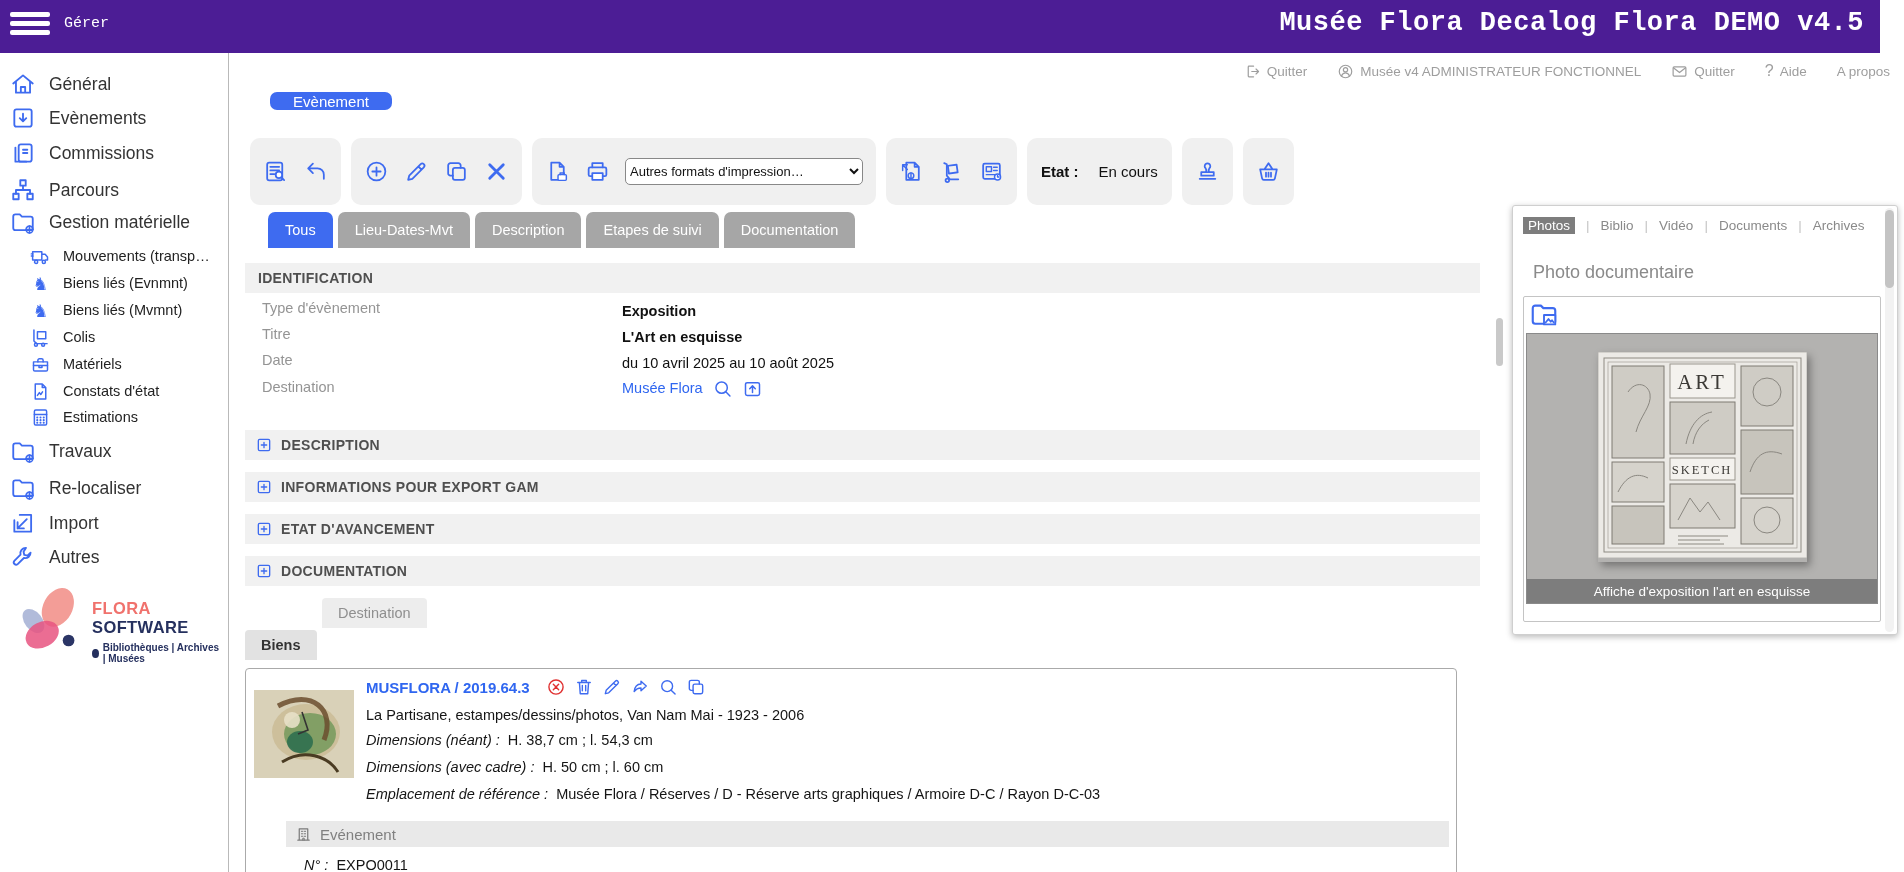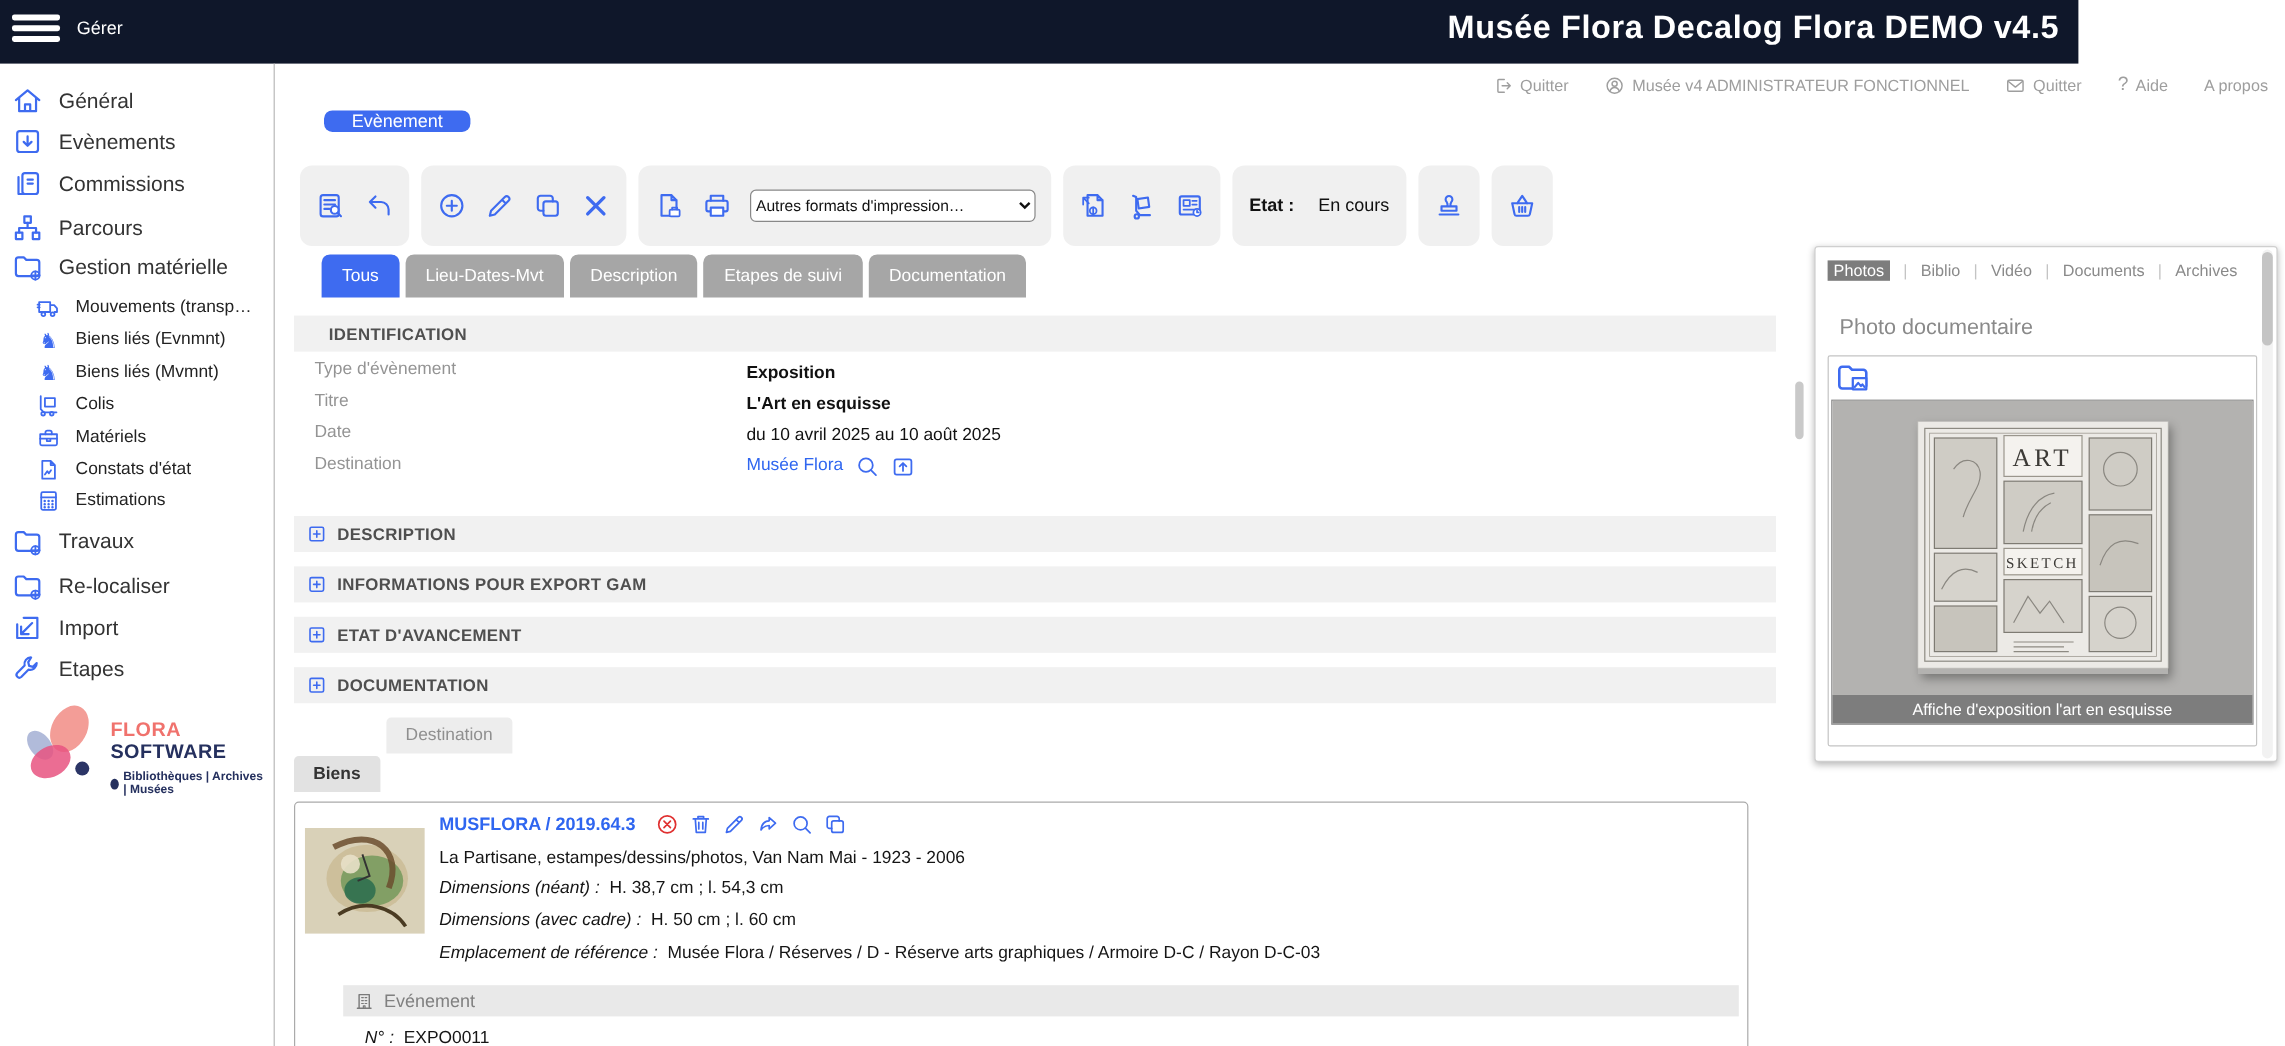--- a/index.html
+++ b/index.html
@@ -1,19 +1,19 @@
 <!DOCTYPE html>
 <html><head>
 <meta charset="utf-8">
 <style>
   html,body{margin:0;padding:0;background:#fff;font-family:"Liberation Sans",sans-serif;}
   #page{position:relative;width:1904px;height:872px;overflow:hidden;background:#fff;}
   .abs{position:absolute;}
   
-  #topbar{left:0;top:0;width:1732px;height:53px;background:#0f172a;}
+  #topbar{left:0;top:0;width:1880px;height:53px;background:#4c1d95;font-family:Liberation Mono, monospace;}
   #burger{left:10px;top:12px;width:40px;height:29px;cursor:pointer;}
   #burger div{height:5px;background:#fff;border-radius:2px;margin-bottom:4px;}
   #menu-label{left:64px;top:15px;color:#fff;font-size:15px;}
   #app-title{right:16px;top:8px;color:#fff;font-size:27px;font-weight:bold;letter-spacing:.5px;}
   
   #userbar{left:0;top:53px;width:1890px;height:36px;display:flex;justify-content:flex-end;align-items:center;gap:30px;color:#9e9e9e;font-size:13.5px;}
   .ubar-item{display:flex;align-items:center;gap:6px;cursor:pointer;}
   .ubar-item .ic{width:17px;height:17px;}
   
   .ic{fill:none;stroke:currentColor;stroke-width:1.7;stroke-linecap:round;stroke-linejoin:round;display:inline-block;vertical-align:middle;}
@@ -404,21 +404,21 @@
   <div class="abs snav" style="top:508px">
       <svg class="ic blue">
         <use href="#i-import"></use>
       </svg>
       <span>Import</span>
     </div>
   <div class="abs snav" style="top:542px">
       <svg class="ic blue">
         <use href="#i-wrench"></use>
       </svg>
-      <span>Etapes</span>
+      <span>Autres</span>
     </div>
 
   <div class="abs" id="logo">
     <svg width="78" height="76" viewBox="0 0 80 76">
       <ellipse cx="47" cy="24" rx="15" ry="21" transform="rotate(28 47 24)" fill="#f2928c" opacity="0.9"></ellipse>
       <ellipse cx="22" cy="38" rx="9" ry="14" transform="rotate(-38 22 38)" fill="#a9b4d6" opacity="0.9"></ellipse>
       <ellipse cx="31" cy="52" rx="18" ry="13" transform="rotate(-28 31 52)" fill="#e75480" opacity="0.85"></ellipse>
       <circle cx="58" cy="58" r="6" fill="#2b3566"></circle>
     </svg>
     <div id="logo-text">
@@ -492,21 +492,21 @@
   </div>
 
   <div class="abs" id="tabs">
     <div class="tab active">Tous</div>
     <div class="tab">Lieu-Dates-Mvt</div>
     <div class="tab">Description</div>
     <div class="tab">Etapes de suivi</div>
     <div class="tab">Documentation</div>
   </div>
 
-  <div class="abs secbar" style="top:263px;padding-left:29px;box-sizing:border-box;">
+  <div class="abs secbar" style="top:263px;padding-left:13px;box-sizing:border-box;">
       <span>IDENTIFICATION</span>
     </div>
 
   <div class="abs idrow" style="top:300px">Type d'évènement</div>
   <div class="abs idval bold" style="top:300px">Exposition</div>
   <div class="abs idrow" style="top:326px">Titre</div>
   <div class="abs idval bold" style="top:326px">L'Art en esquisse</div>
   <div class="abs idrow" style="top:352px">Date</div>
   <div class="abs idval" style="top:352px">du 10 avril 2025 au 10 août 2025</div>
   <div class="abs idrow" style="top:379px">Destination</div>

